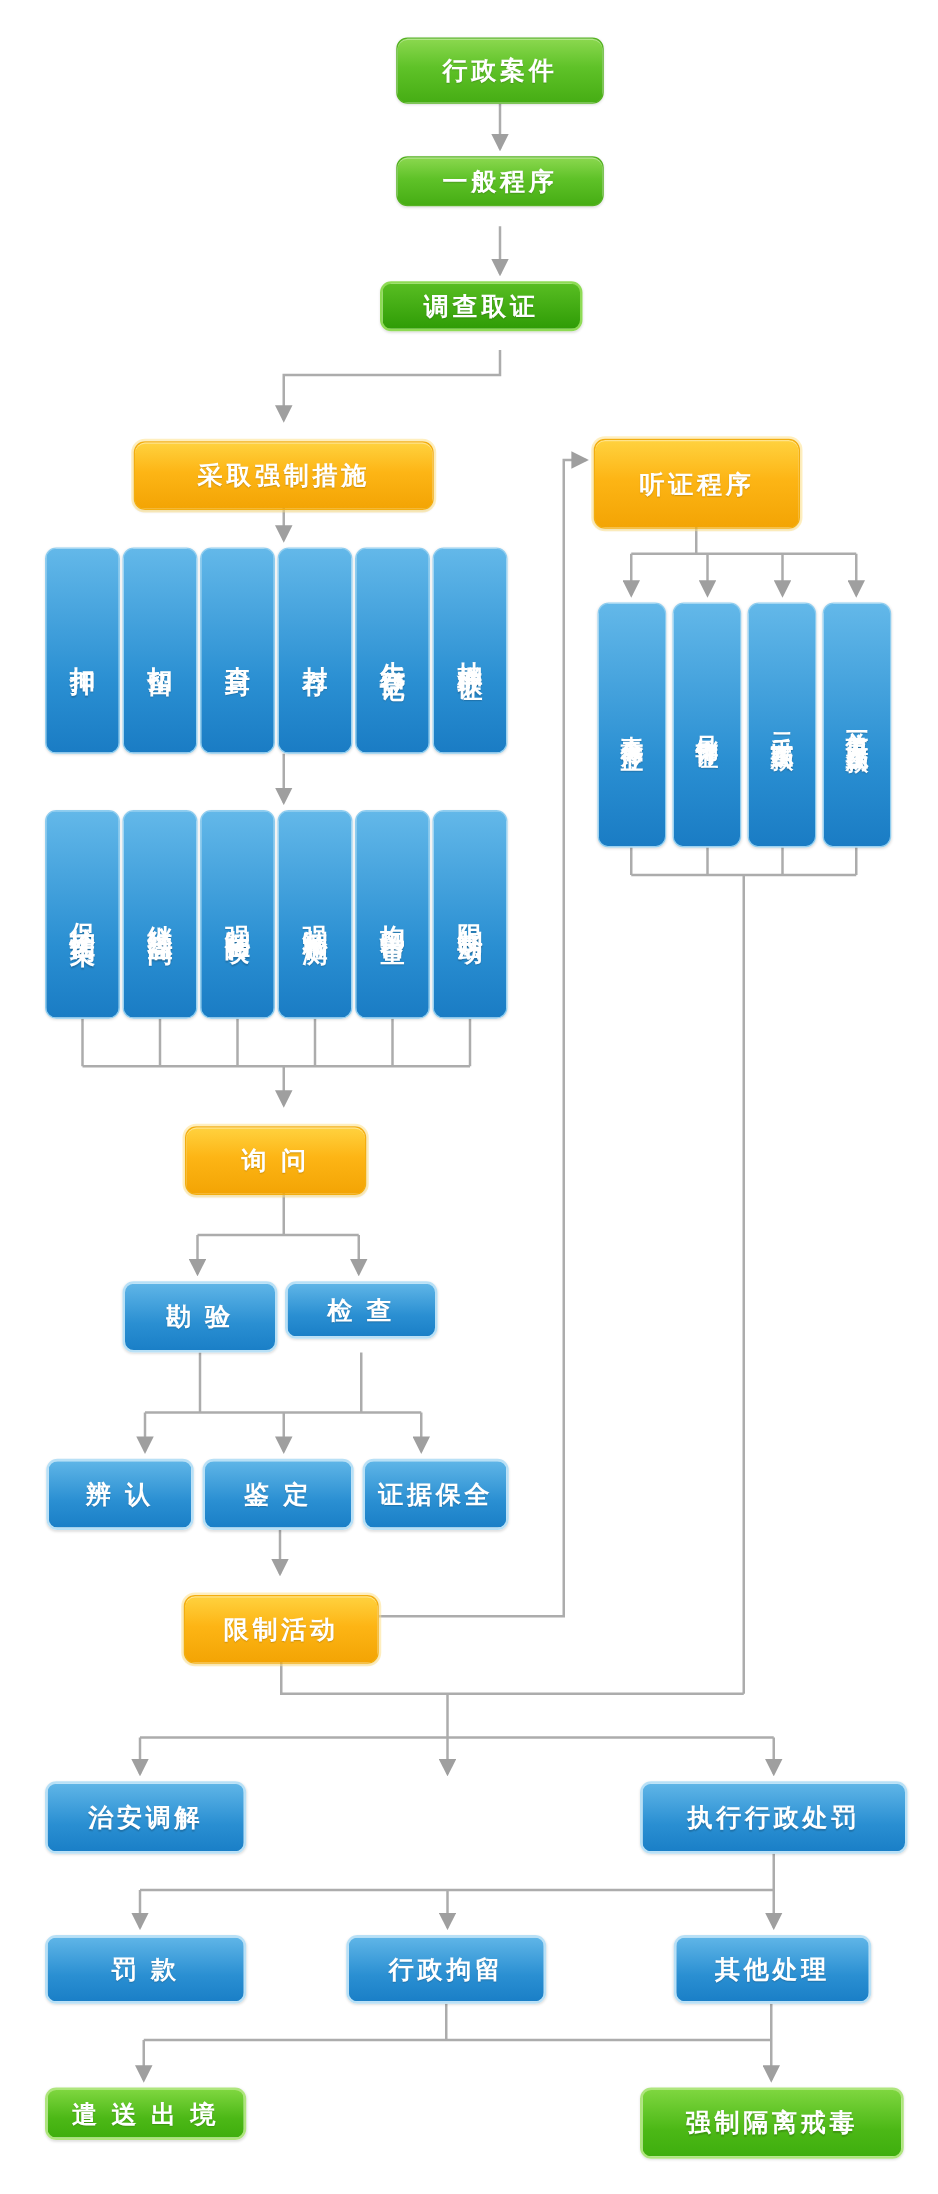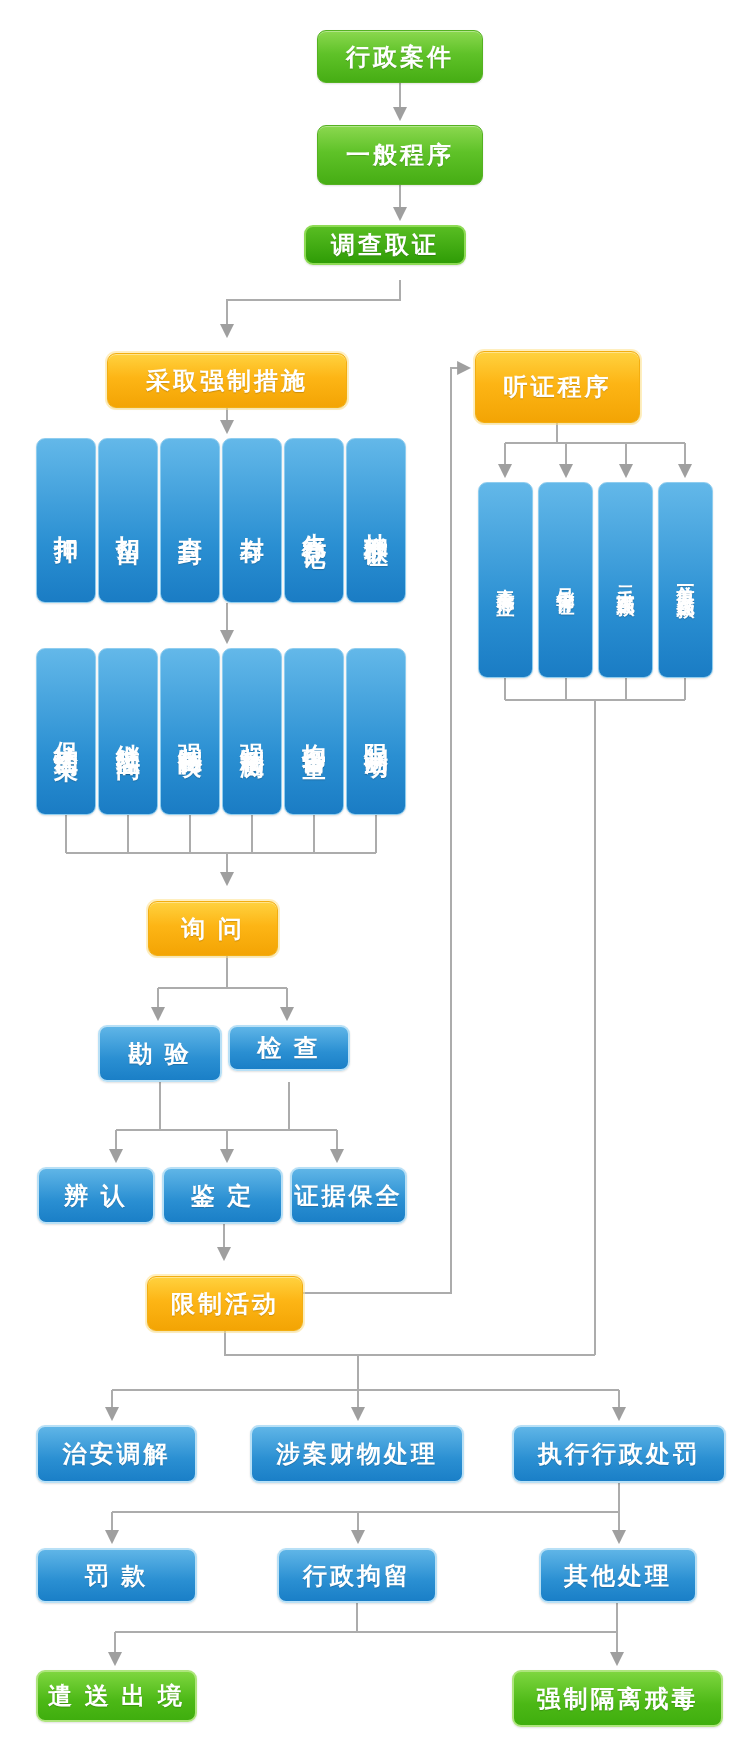--- a/index.html
+++ b/index.html
@@ -12,21 +12,21 @@
     font-family:"Liberation Sans","DejaVu Sans",sans-serif;
   }
   .connectors{position:absolute;left:0;top:0;pointer-events:none;}
   .node{
     position:absolute;
     display:flex;
     align-items:center;
     justify-content:center;
     color:#ffffff;
     font-weight:bold;
-    font-size:24px;
+    font-size:20px;
     letter-spacing:3px;
     text-align:center;
     text-shadow:0 1px 1px rgba(0,0,0,0.18);
     box-sizing:border-box;
     border-radius:9px;
   }
   .green{
     background:linear-gradient(180deg,#8bd84f 0%,#5fc228 45%,#46ad14 100%);
     border:1px solid #55b222;
     box-shadow:inset 0 1px 0 rgba(255,255,255,0.35),0 1px 2px rgba(0,0,0,0.12);
@@ -136,21 +136,21 @@
 
       <path d="M357,1603 V1632"></path>
       <path d="M617,1603 V1632"></path>
       <path d="M115,1632 H617"></path>
       <path d="M115,1632 V1664" marker-end="url(#arrow)"></path>
       <path d="M617,1632 V1664" marker-end="url(#arrow)"></path>
     </g>
   </svg>
 
   <div class="node green" style="left:317px;top:30px;width:166px;height:53px">行政案件</div>
-  <div class="node green" style="left:317px;top:125px;width:166px;height:60px">一般程序</div>
+  <div class="node green" style="left:317px;top:125px;width:166px;height:40px">一般程序</div>
   <div class="node green-dark" style="left:304px;top:225px;width:162px;height:40px">调查取证</div>
 
   <div class="node orange" style="left:107px;top:342px;width:240px;height:55px">采取强制措施</div>
   <div class="node orange" style="left:475px;top:340px;width:165px;height:72px">听证程序</div>
 
   <div class="node vblue" style="left:36px;top:438px;width:60px;height:165px">扣押</div>
   <div class="node vblue" style="left:98px;top:438px;width:60px;height:165px">扣留</div>
   <div class="node vblue" style="left:160px;top:438px;width:60px;height:165px">查封</div>
   <div class="node vblue" style="left:222px;top:438px;width:60px;height:165px">封存</div>
   <div class="node vblue" style="left:284px;top:438px;width:60px;height:165px">先行登记</div>
@@ -161,35 +161,34 @@
   <div class="node vblue" style="left:160px;top:648px;width:60px;height:167px">强制传唤</div>
   <div class="node vblue" style="left:222px;top:648px;width:60px;height:167px">强制检测</div>
   <div class="node vblue" style="left:284px;top:648px;width:60px;height:167px">拘留审查</div>
   <div class="node vblue" style="left:346px;top:648px;width:60px;height:167px">限制活动</div>
 
   <div class="node vblue hearing-item" style="left:478px;top:482px;width:55px;height:196px">责令停产停业</div>
   <div class="node vblue hearing-item" style="left:538px;top:482px;width:55px;height:196px">吊销许可证</div>
   <div class="node vblue hearing-item" style="left:598px;top:482px;width:55px;height:196px">二千元以上罚款</div>
   <div class="node vblue hearing-item" style="left:658px;top:482px;width:55px;height:196px">单位一万元以上罚款</div>
 
-  <div class="node orange" style="left:148px;top:890px;width:130px;height:55px">询 问</div>
+  <div class="node orange" style="left:148px;top:890px;width:145px;height:55px">询 问</div>
 
   <div class="node blue" style="left:98px;top:1025px;width:124px;height:57px">勘 验</div>
   <div class="node blue" style="left:228px;top:1025px;width:122px;height:46px">检 查</div>
 
   <div class="node blue" style="left:37px;top:1167px;width:118px;height:57px">辨 认</div>
   <div class="node blue" style="left:162px;top:1167px;width:121px;height:57px">鉴 定</div>
   <div class="node blue" style="left:290px;top:1167px;width:117px;height:57px">证据保全</div>
 
   <div class="node orange" style="left:147px;top:1265px;width:156px;height:55px">限制活动</div>
 
   <div class="node blue" style="left:36px;top:1425px;width:161px;height:58px">治安调解</div>
-  <div class="node blue" style="left:250px;top:1425px;width:214px;height:58px">涉案财物处理</div>
   <div class="node blue" style="left:512px;top:1425px;width:214px;height:58px">执行行政处罚</div>
 
   <div class="node blue" style="left:36px;top:1548px;width:161px;height:55px">罚 款</div>
   <div class="node blue" style="left:277px;top:1548px;width:160px;height:55px">行政拘留</div>
   <div class="node blue" style="left:539px;top:1548px;width:158px;height:55px">其他处理</div>
 
-  <div class="node green-bottom" style="left:36px;top:1670px;width:161px;height:52px">遣 送 出 境</div>
+  <div class="node green-bottom" style="left:36px;top:1670px;width:161px;height:42px">遣 送 出 境</div>
   <div class="node green-bottom" style="left:512px;top:1670px;width:211px;height:57px">强制隔离戒毒</div>
 
 </div>
 
 </body></html>

